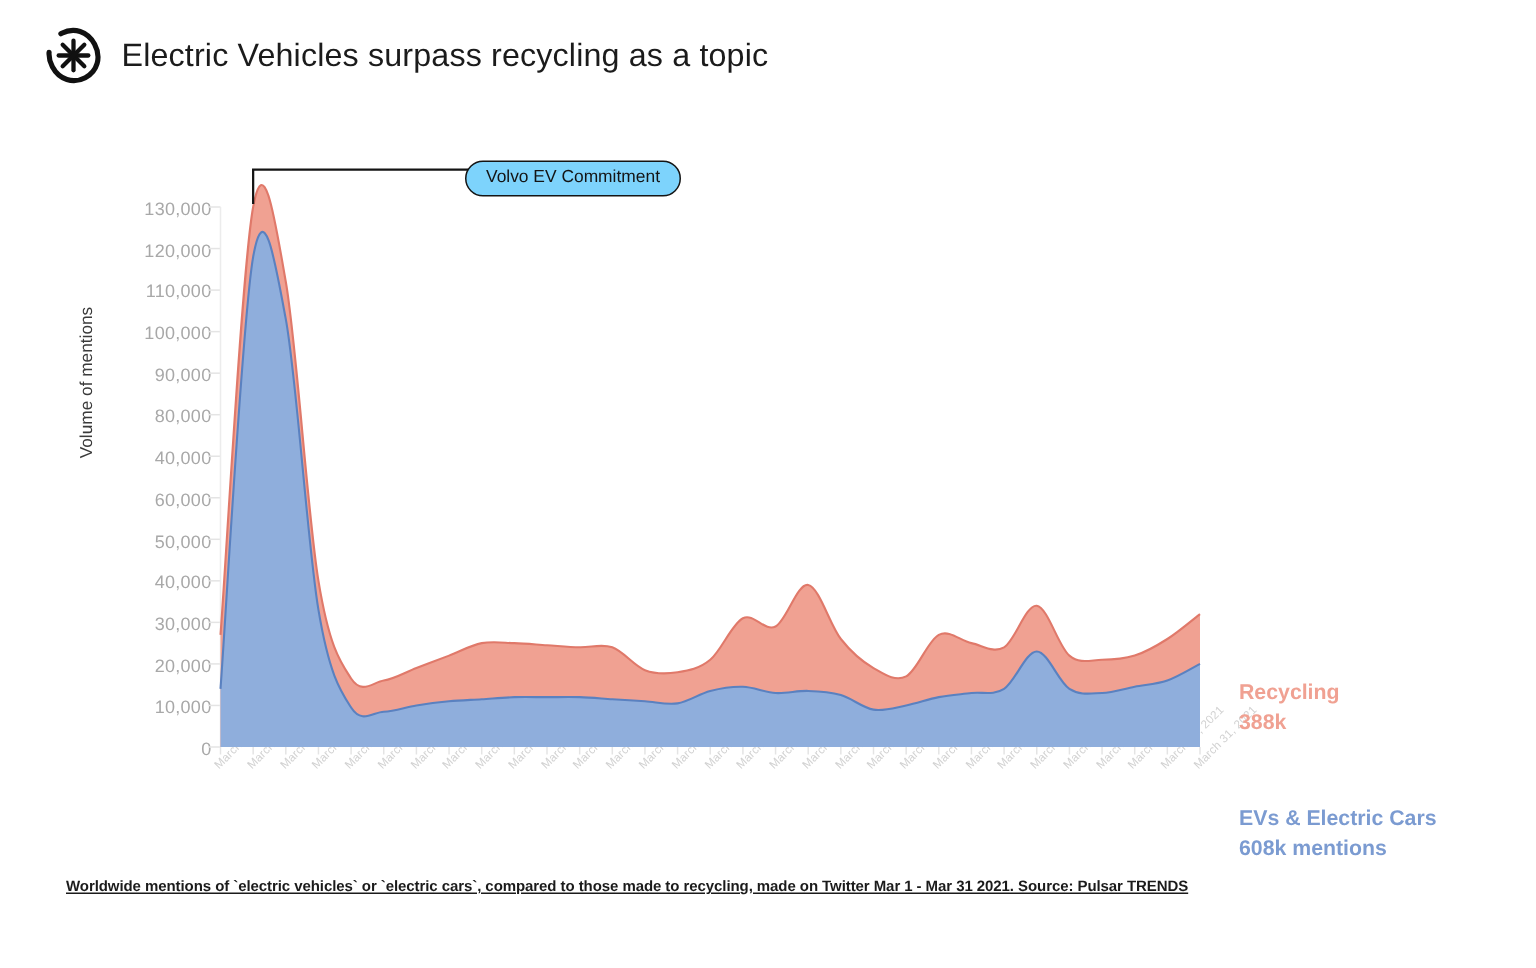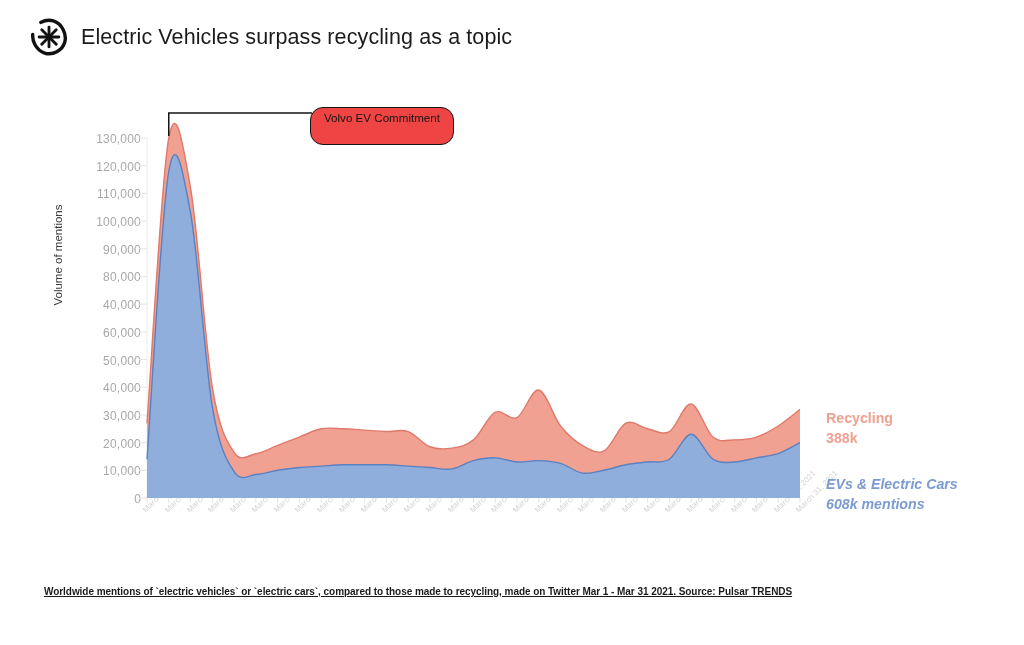--- a/index.html
+++ b/index.html
@@ -101,41 +101,42 @@
     letter-spacing: 0.1px;
   }
 
   
   .callout {
     position: absolute;
     left: 310px;
     top: 107px;
     border: 1.6px solid #141414;
     border-radius: 13px;
-    background: #ef4444;
-    padding: 4px 13px 19px 13px;
+    background: #7dd3fc;
+    padding: 4px 13px 5px 13px;
     font-size: 11.6px;
     color: #141414;
     white-space: nowrap;
     line-height: 1.1;
   }
 
   
   .legend {
     position: absolute;
     left: 826px;
     top: 408px;
   }
   .legend-group { margin-bottom: 26px; }
-  .legend-group:last-child { margin-bottom: 0; font-style: italic; }
+  .legend-group:last-child { margin-bottom: 0; }
   .legend-name {
     font-size: 14.2px;
     font-weight: bold;
     line-height: 1.42;
     white-space: nowrap;
+    margin-top: 44px;
   }
   .legend-val {
     font-size: 14.2px;
     font-weight: bold;
     line-height: 1.42;
     white-space: nowrap;
   }
   .lg-recycling .legend-name,
   .lg-recycling .legend-val { color: #F0A192; }
   .lg-evs .legend-name,

